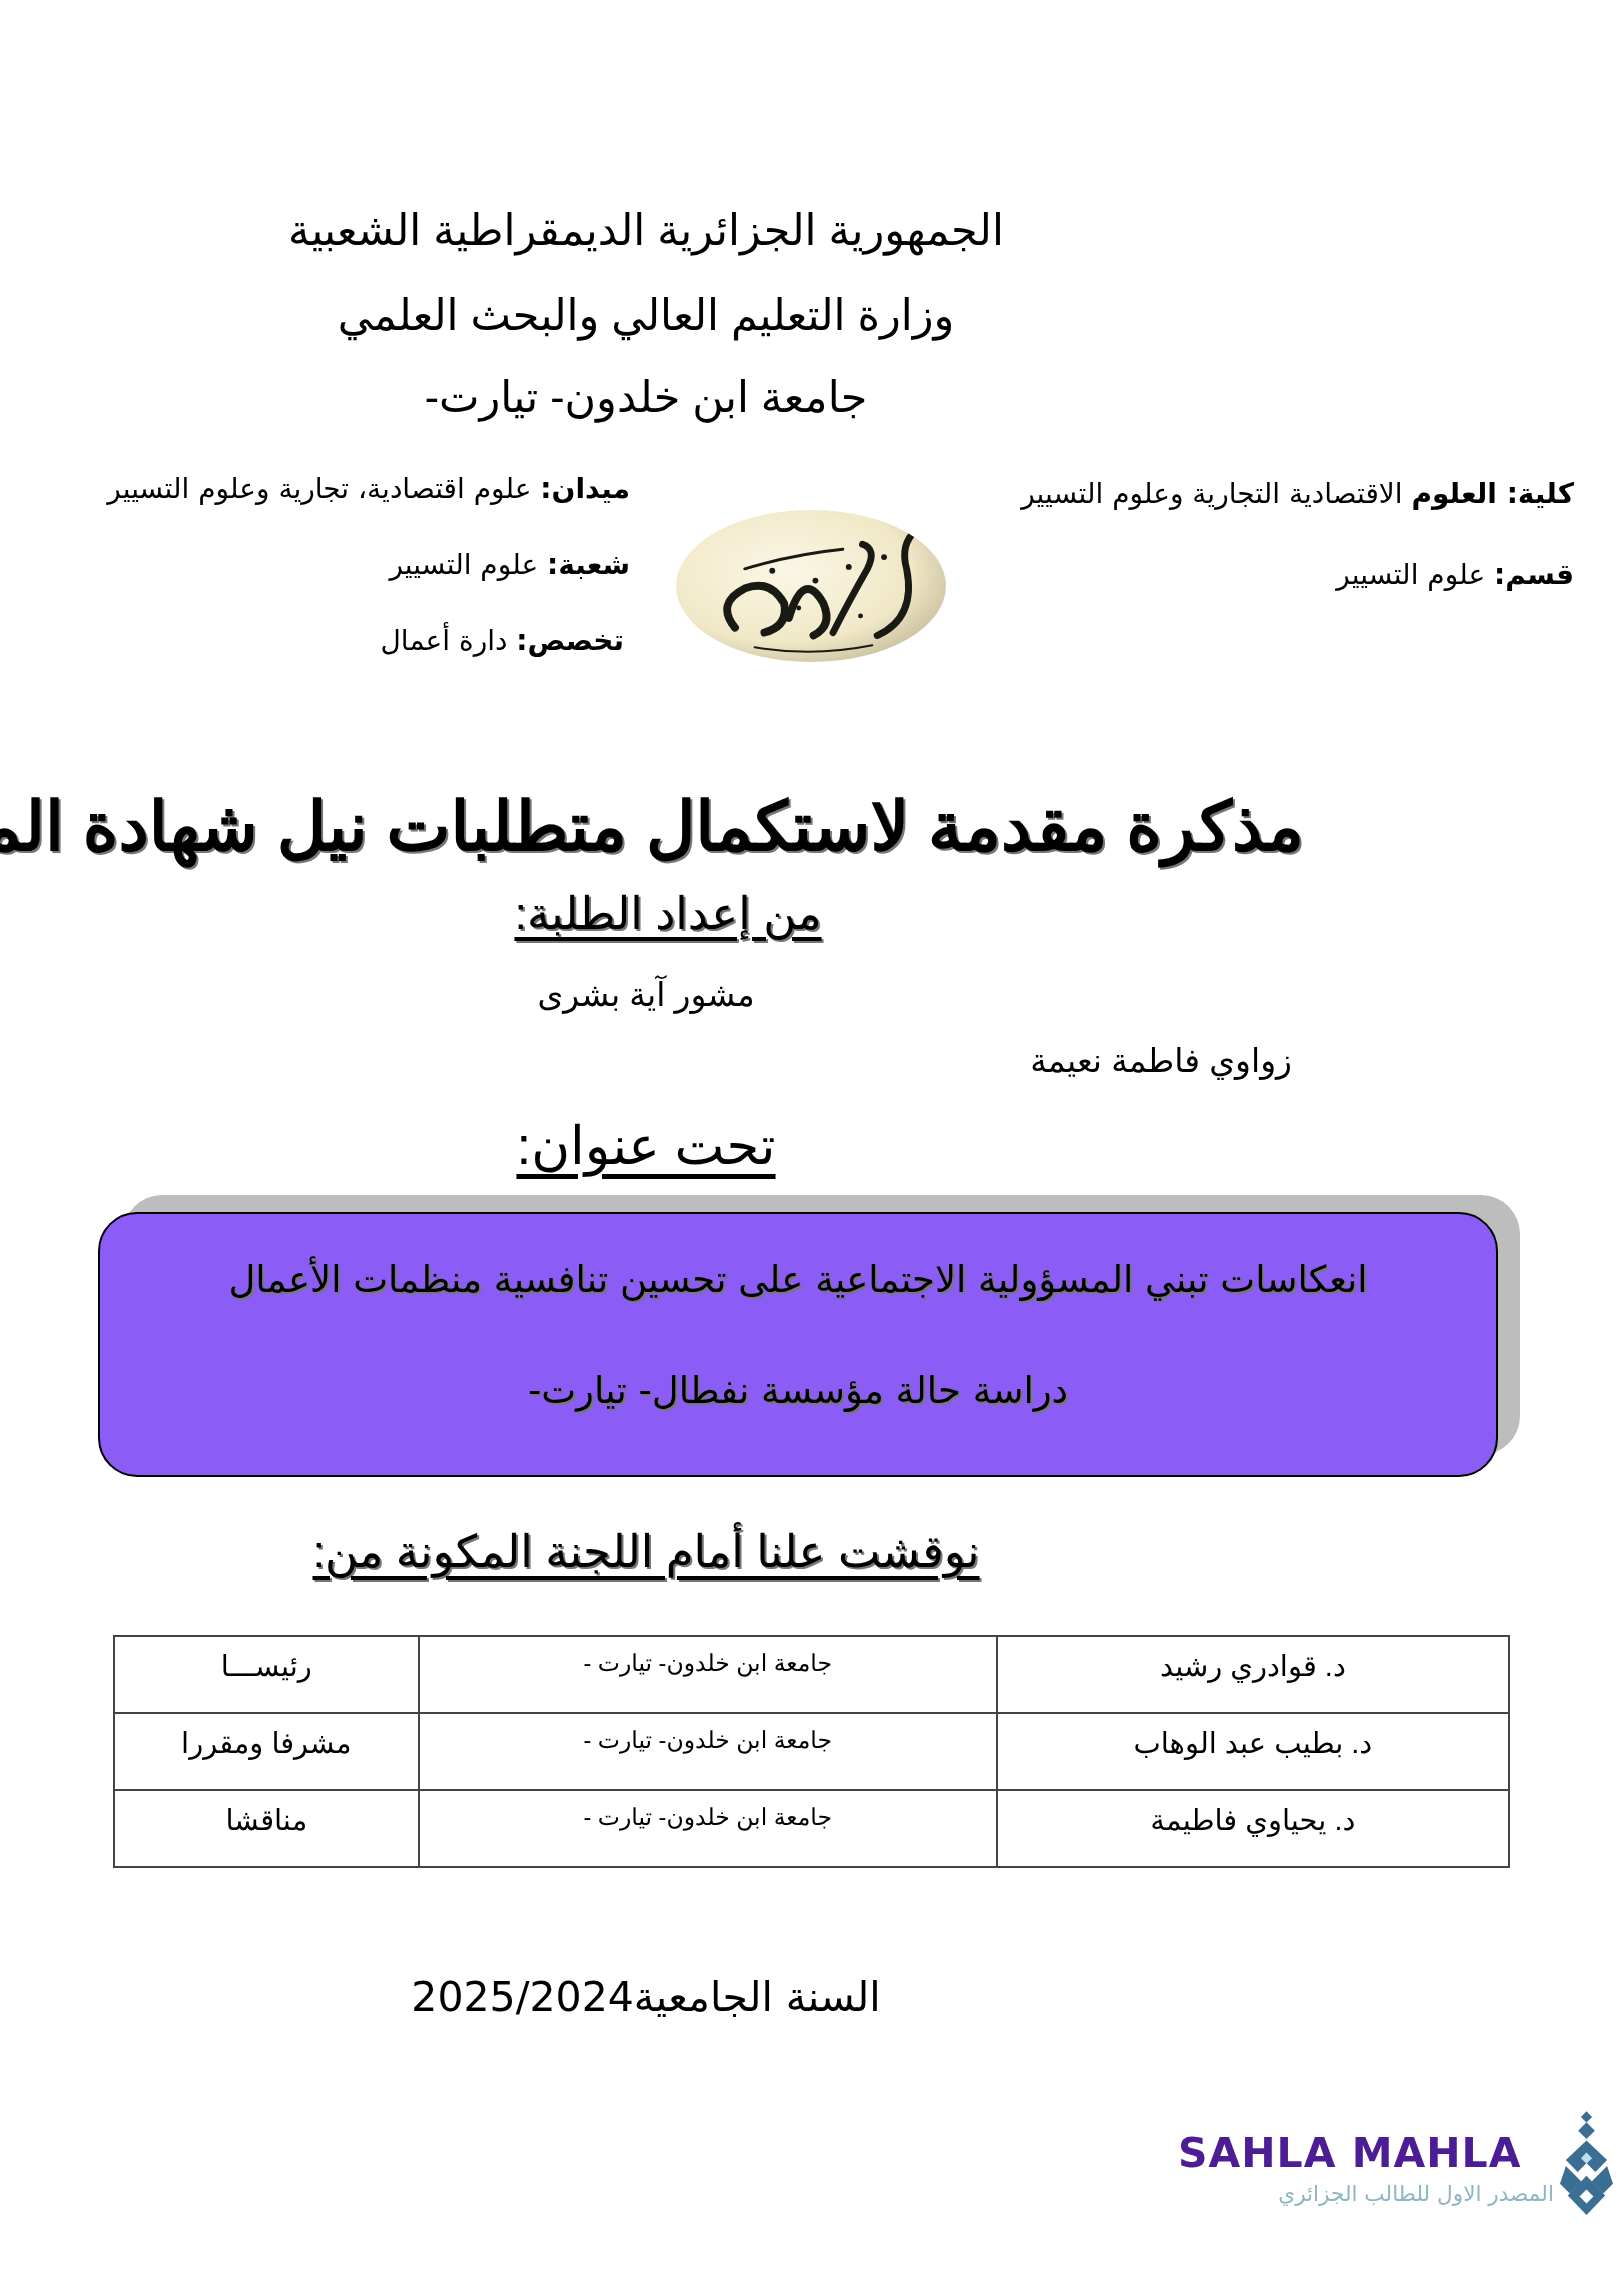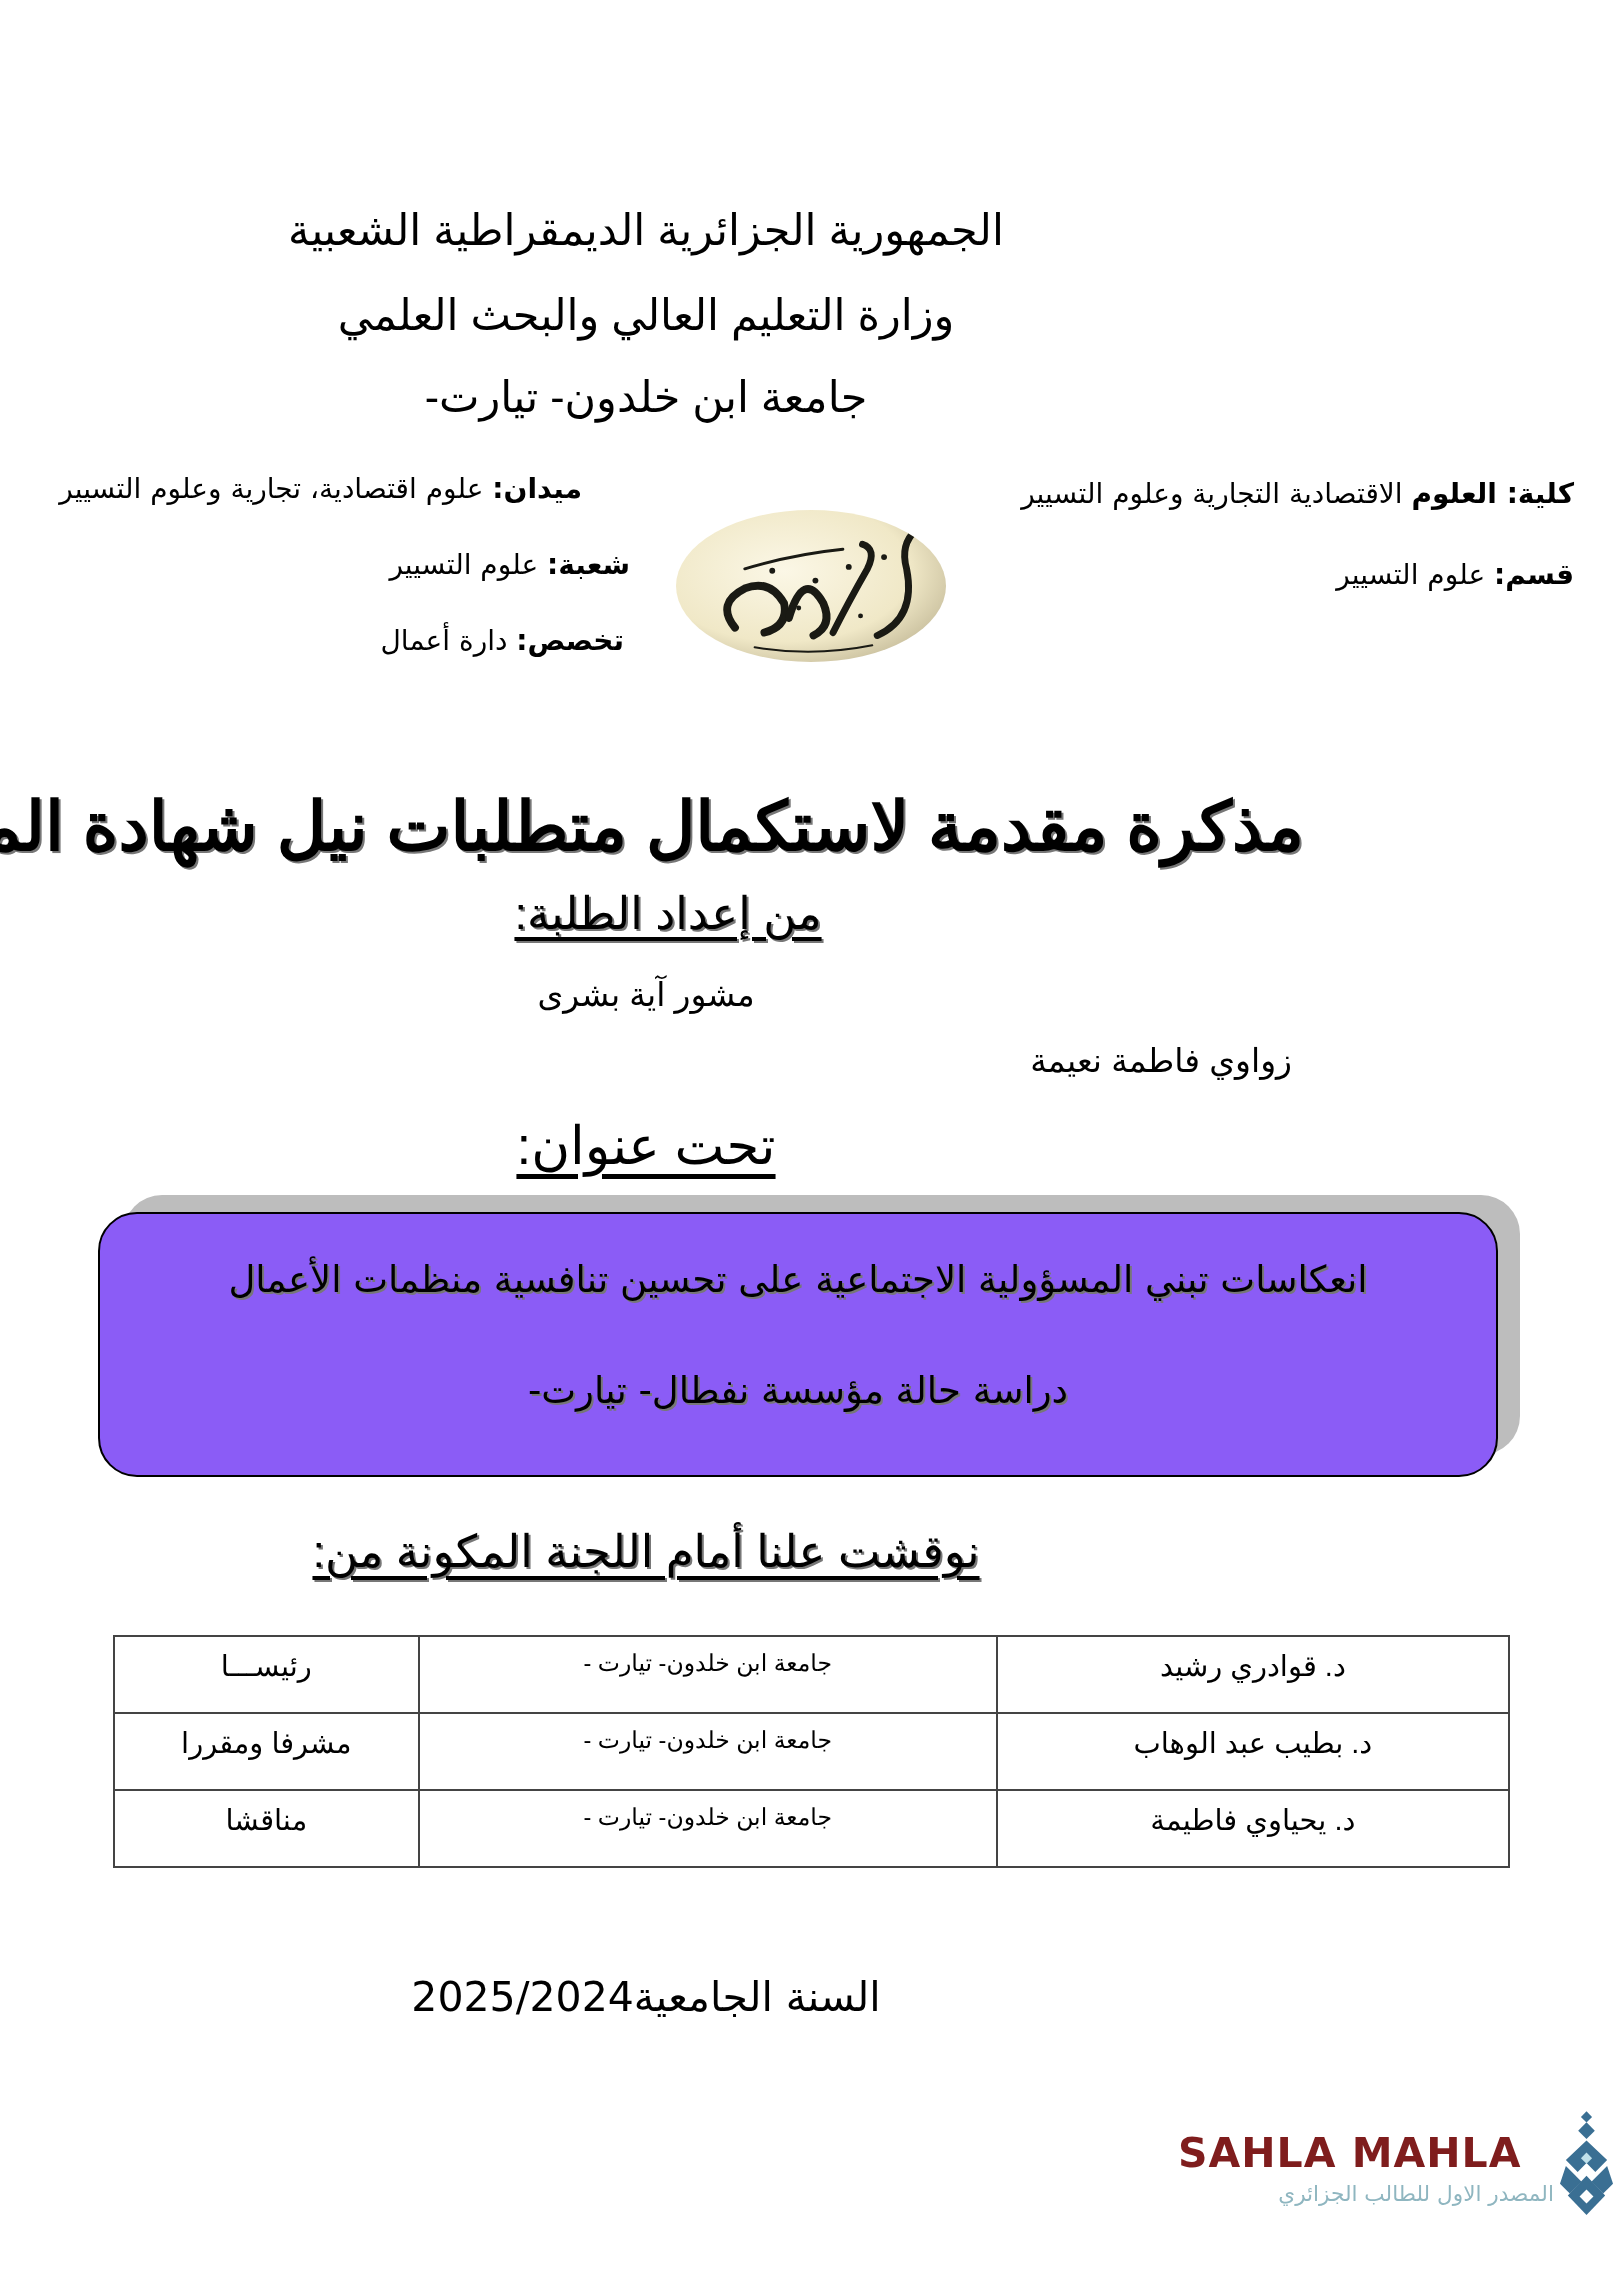--- a/index.html
+++ b/index.html
@@ -58,21 +58,21 @@
 
     .logo-seal {
       position: absolute; left: 676px; top: 510px; width: 270px; height: 152px;
       border-radius: 50%;
       background: radial-gradient(ellipse at 40% 40%, #fbf7e6 0%, #f0e8c7 55%, #bfb593 85%, #8d8566 100%);
       overflow: hidden;
     }
     .watermark { position: absolute; left: 1176px; top: 2107px; width: 441px; height: 118px; }
     .wm-title {
       position: absolute; left: 2px; top: 21.6px; font-family: "DejaVu Sans", sans-serif; font-weight: bold;
-      font-size: 41px; letter-spacing: 1px; color: #7f1d1d; white-space: nowrap;
+      font-size: 41px; letter-spacing: 1px; color: #4c1d95; white-space: nowrap;
     }
     .wm-tag {
       position: absolute; left: 5.9px; top: 74px; width: 372px; text-align: right; direction: rtl;
       font-family: "DejaVu Sans", sans-serif; font-size: 21.6px; color: #8fb6c0; white-space: nowrap;
     }
     .wm-icon { position: absolute; left: 380px; top: 3.9px; width: 61px; height: 110px; }
   </style>
 </head>
 <body>
 
@@ -80,21 +80,21 @@
 <div class="center-line hdr" style="top:286px;">وزارة التعليم العالي والبحث العلمي</div>
 <div class="center-line hdr" style="top:368px;">جامعة ابن خلدون- تيارت-</div>
 
 <div class="abs info" style="right:47px; top:474px;">
   <b>كلية: العلوم</b><span> الاقتصادية التجارية وعلوم التسيير</span>
 </div>
 <div class="abs info" style="right:47px; top:555px;">
   <b>قسم:</b><span> علوم التسيير</span>
 </div>
 
-<div class="abs info" style="right:1039px; top:469px;">
+<div class="abs info" style="right:991px; top:469px;">
   <b>ميدان:</b><span> علوم اقتصادية، تجارية وعلوم التسيير</span>
 </div>
 <div class="abs info" style="right:991px; top:545px;">
   <b>شعبة:</b><span> علوم التسيير</span>
 </div>
 <div class="abs info" style="right:997px; top:621px;">
   <b>تخصص:</b><span> دارة أعمال</span>
 </div>
 
 <div class="logo-seal">

